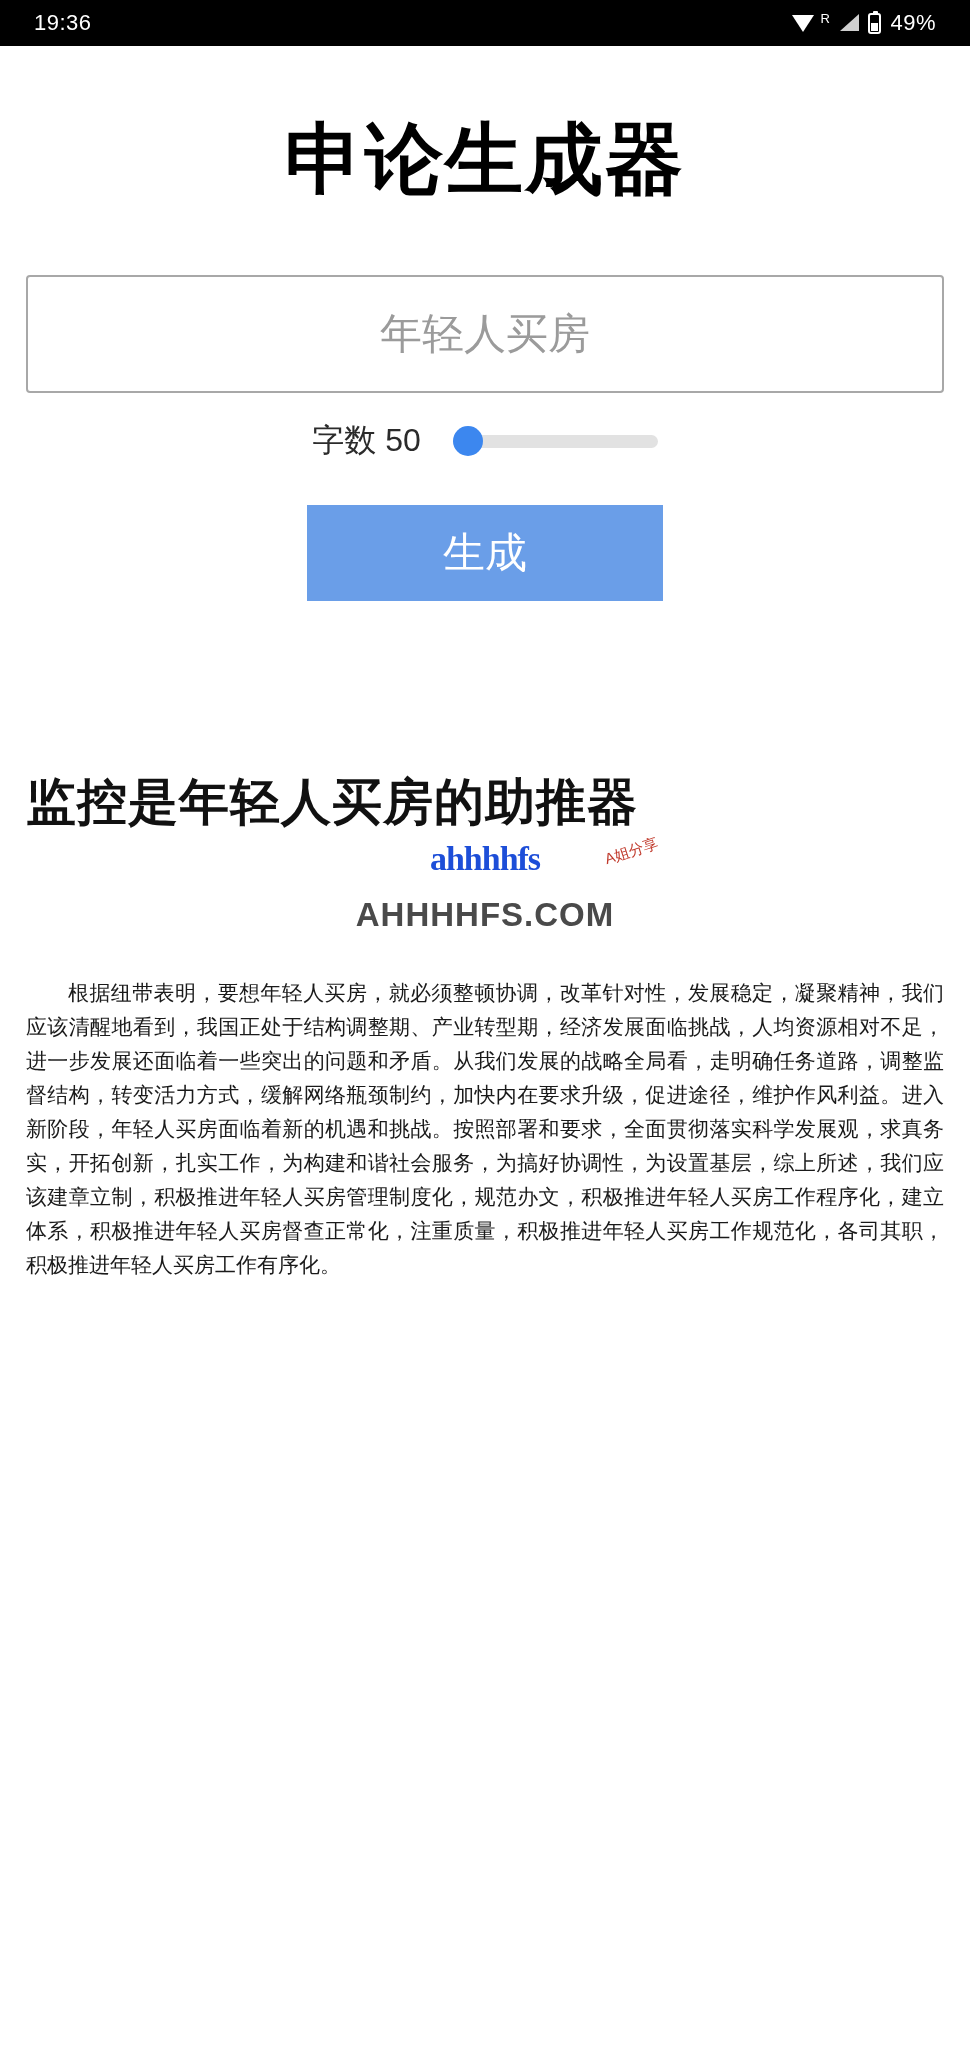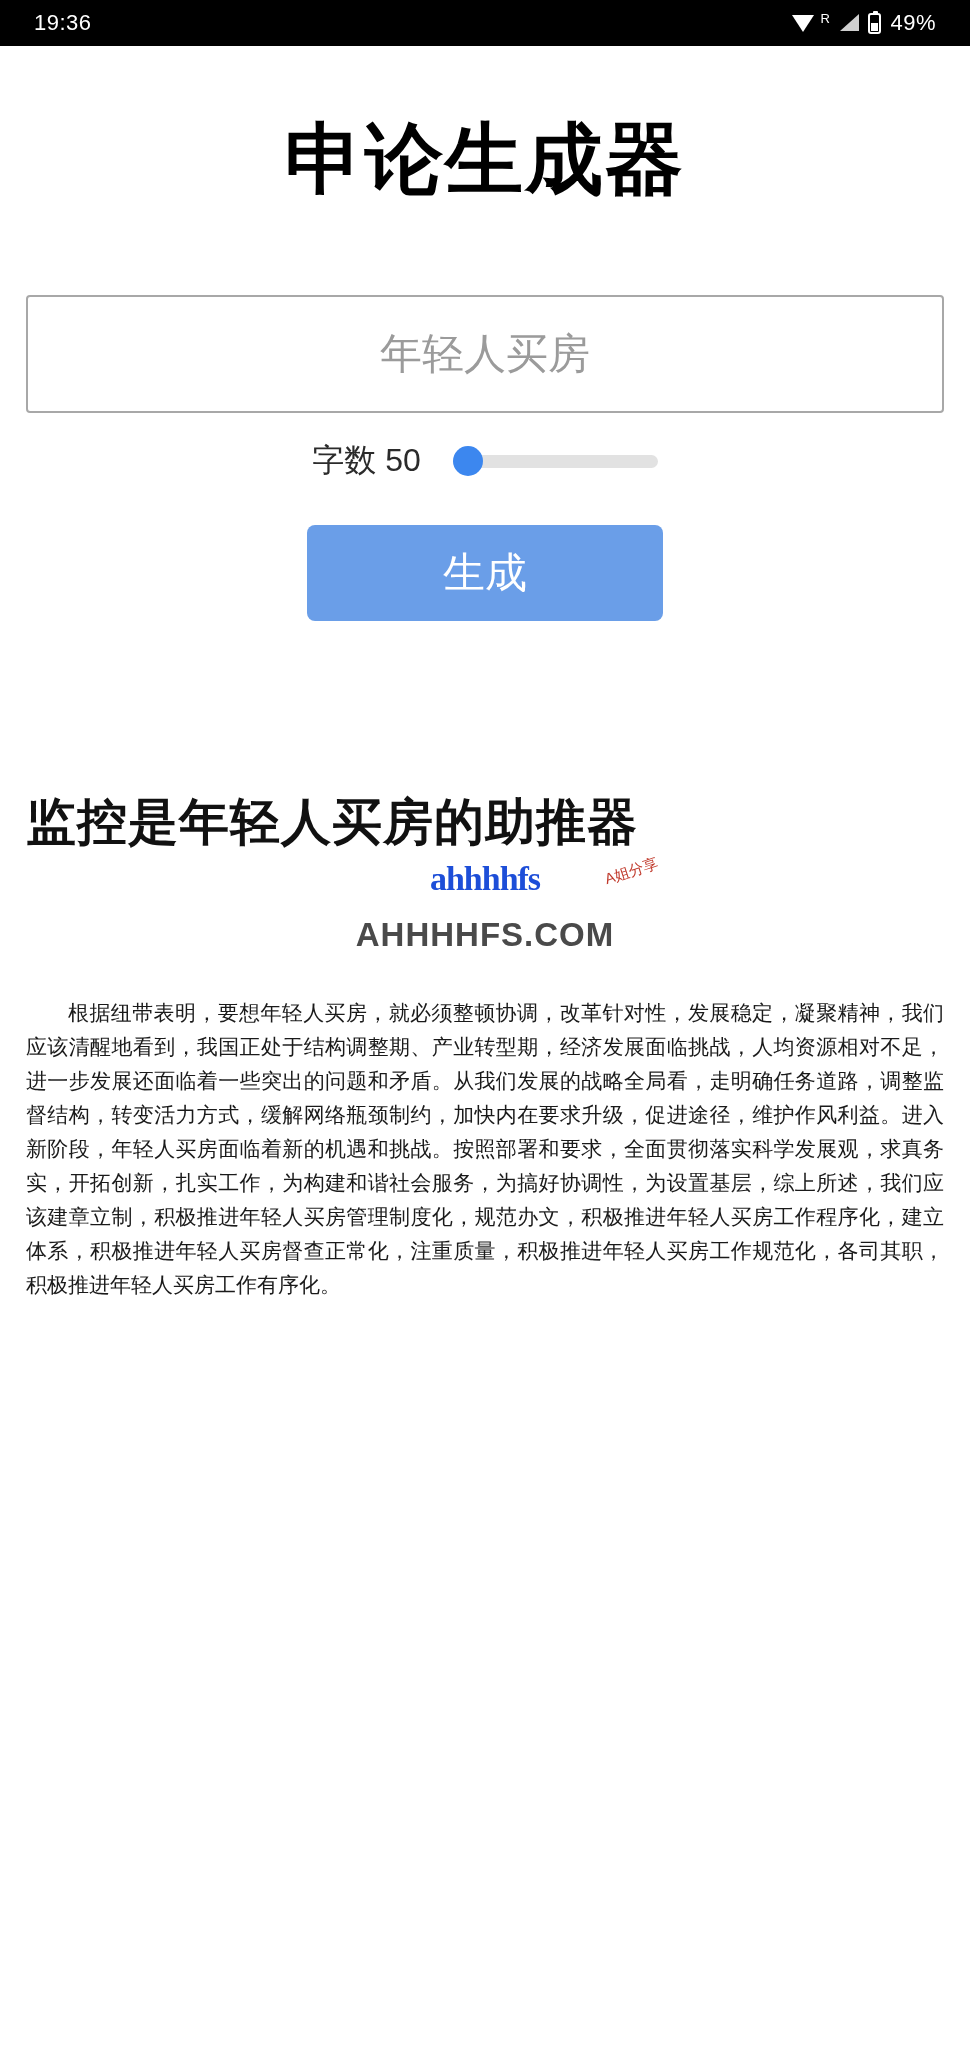--- a/index.html
+++ b/index.html
@@ -79,21 +79,21 @@
 
   .app-title {
     text-align: center;
     font-size: 78px;
     font-weight: bold;
     color: #000000;
     letter-spacing: 2px;
     margin-top: 62px;
   }
 
-  .input-wrap { margin-top: 82px; }
+  .input-wrap { margin-top: 62px; }
   .topic-input {
     display: block;
     width: 100%;
     height: 118px;
     border: 2px solid #a8a8a8;
     border-radius: 4px;
     font-size: 42px;
     text-align: center;
     color: #9b9b9b;
     font-family: "Liberation Sans", sans-serif;
@@ -131,21 +131,21 @@
     background: #3c87ef;
   }
 
   .generate-btn {
     display: block;
     margin: 42px auto 0;
     width: 356px;
     height: 96px;
     background: #6a9ee8;
     border: none;
-    border-radius: 8px;
+    border-radius: 0;
     color: #ffffff;
     font-size: 42px;
     font-family: "Liberation Sans", sans-serif;
     cursor: pointer;
   }
 
   .result-title {
     margin-top: 168px;
     font-size: 50px;
     font-weight: bold;

